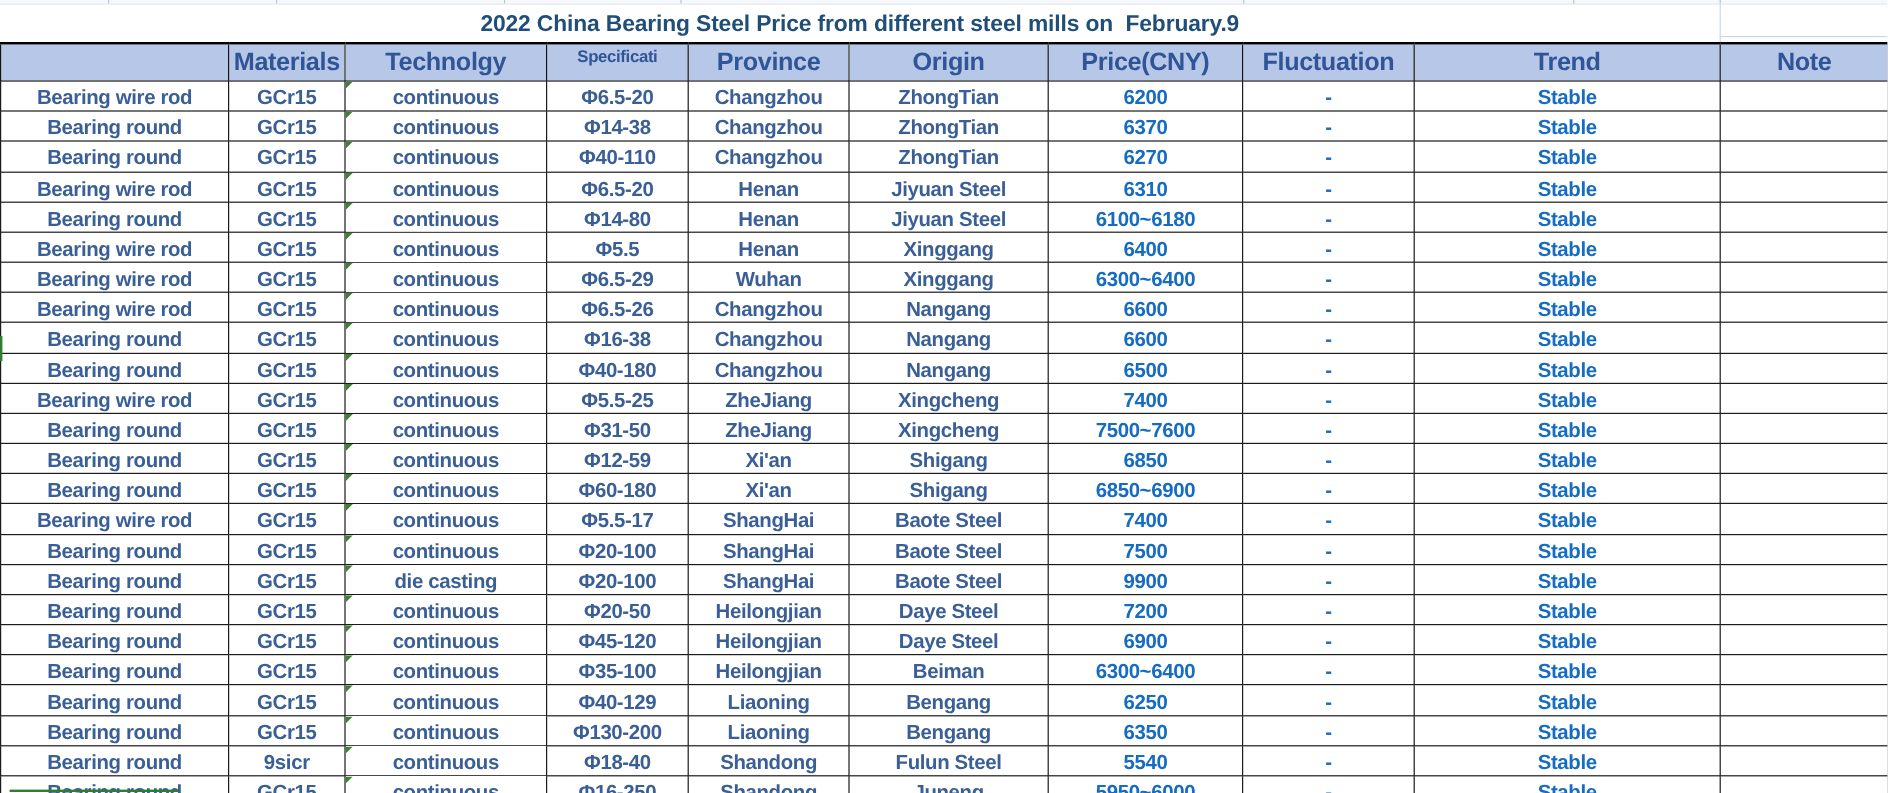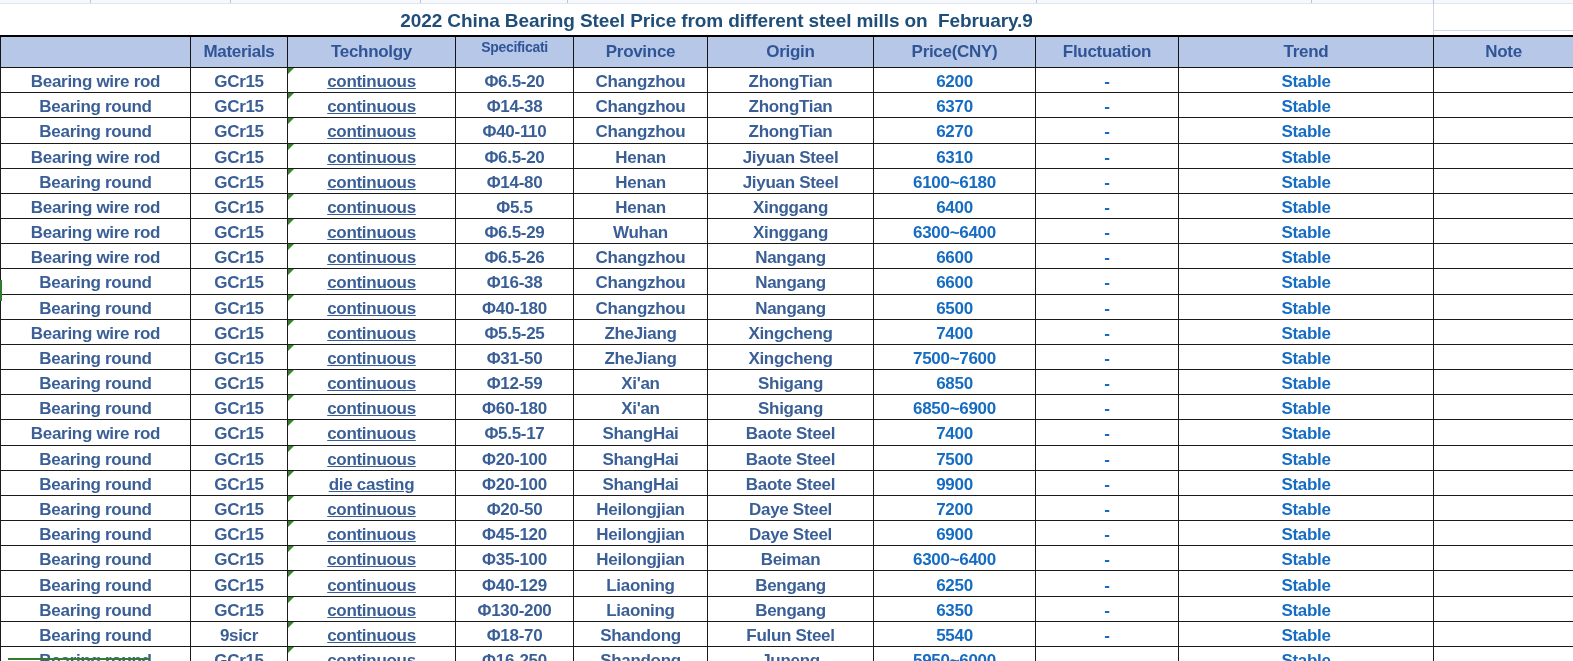--- a/index.html
+++ b/index.html
@@ -10,27 +10,27 @@
   .top-strip .tick{position:absolute;top:0;width:1px;height:3px;background:#b9c4dd;}
   
   .title-row{position:absolute;top:4px;left:0;width:1573px;height:31px;background:#fff;}
   .title{position:absolute;left:0;top:0;width:1433px;height:31px;text-align:center;line-height:33px;
          font-size:19px;font-weight:700;color:#1F4E79;white-space:pre;letter-spacing:-0.1px;}
   .title-vline{position:absolute;left:1433px;top:-1px;height:32px;width:1px;background:#cdd6e8;}
   .title-hline{position:absolute;left:1433px;top:26px;width:140px;height:1px;background:#cdd6e8;}
   
   table.grid{position:absolute;top:35px;left:0;width:1573px;border-collapse:collapse;table-layout:fixed;}
   .grid th{height:30px;background:#B7C7E7;border:1px solid #141414;border-top:2px solid #000;
-           color:#2F5597;font-size:17px;font-weight:700;letter-spacing:-0.3px;text-align:center;
+           color:#2F5597;font-size:21px;font-weight:700;letter-spacing:-0.3px;text-align:center;
            padding:0;overflow:hidden;white-space:nowrap;}
   .grid th.spec{vertical-align:top;line-height:20px;font-size:14px;}
   .grid td{height:21.18px;border:1px solid #1b1b1b;text-align:center;font-size:17px;font-weight:700;
            letter-spacing:-0.3px;padding:3px 0 0 0;line-height:19px;overflow:hidden;white-space:nowrap;
            background:#fff;}
-  .grid td.tech{position:relative;text-decoration:underline;}
+  .grid td.tech{position:relative;}
   .c-body{color:#3A5F96;}
   .c-accent{color:#156CC2;}
   .c-note{color:#2E5E9E;}
   .err-tri{position:absolute;left:0;top:0;width:0;height:0;
            border-top:6px solid #3C8031;border-right:6px solid transparent;}
   
   .green-left{position:absolute;left:0;top:280px;width:2px;height:21px;background:#2E7D32;}
   .green-bottom{position:absolute;left:8px;top:658px;width:142px;height:2px;background:#2E7D32;}
 </style>
 </head>
@@ -343,21 +343,21 @@
           <td class="c-body">Bengang</td>
           <td class="c-accent">6350</td>
           <td class="c-accent">-</td>
           <td class="c-accent">Stable</td>
           <td class="c-note"></td>
         </tr>
         <tr>
           <td class="c-body">Bearing round</td>
           <td class="c-body">9sicr</td>
           <td class="c-body tech"><span class="err-tri"></span>continuous</td>
-          <td class="c-body">Φ18-70</td>
+          <td class="c-body">Φ18-40</td>
           <td class="c-body">Shandong</td>
           <td class="c-body">Fulun Steel</td>
           <td class="c-accent">5540</td>
           <td class="c-accent">-</td>
           <td class="c-accent">Stable</td>
           <td class="c-note"></td>
         </tr>
         <tr>
           <td class="c-body">Bearing round</td>
           <td class="c-body">GCr15</td>

